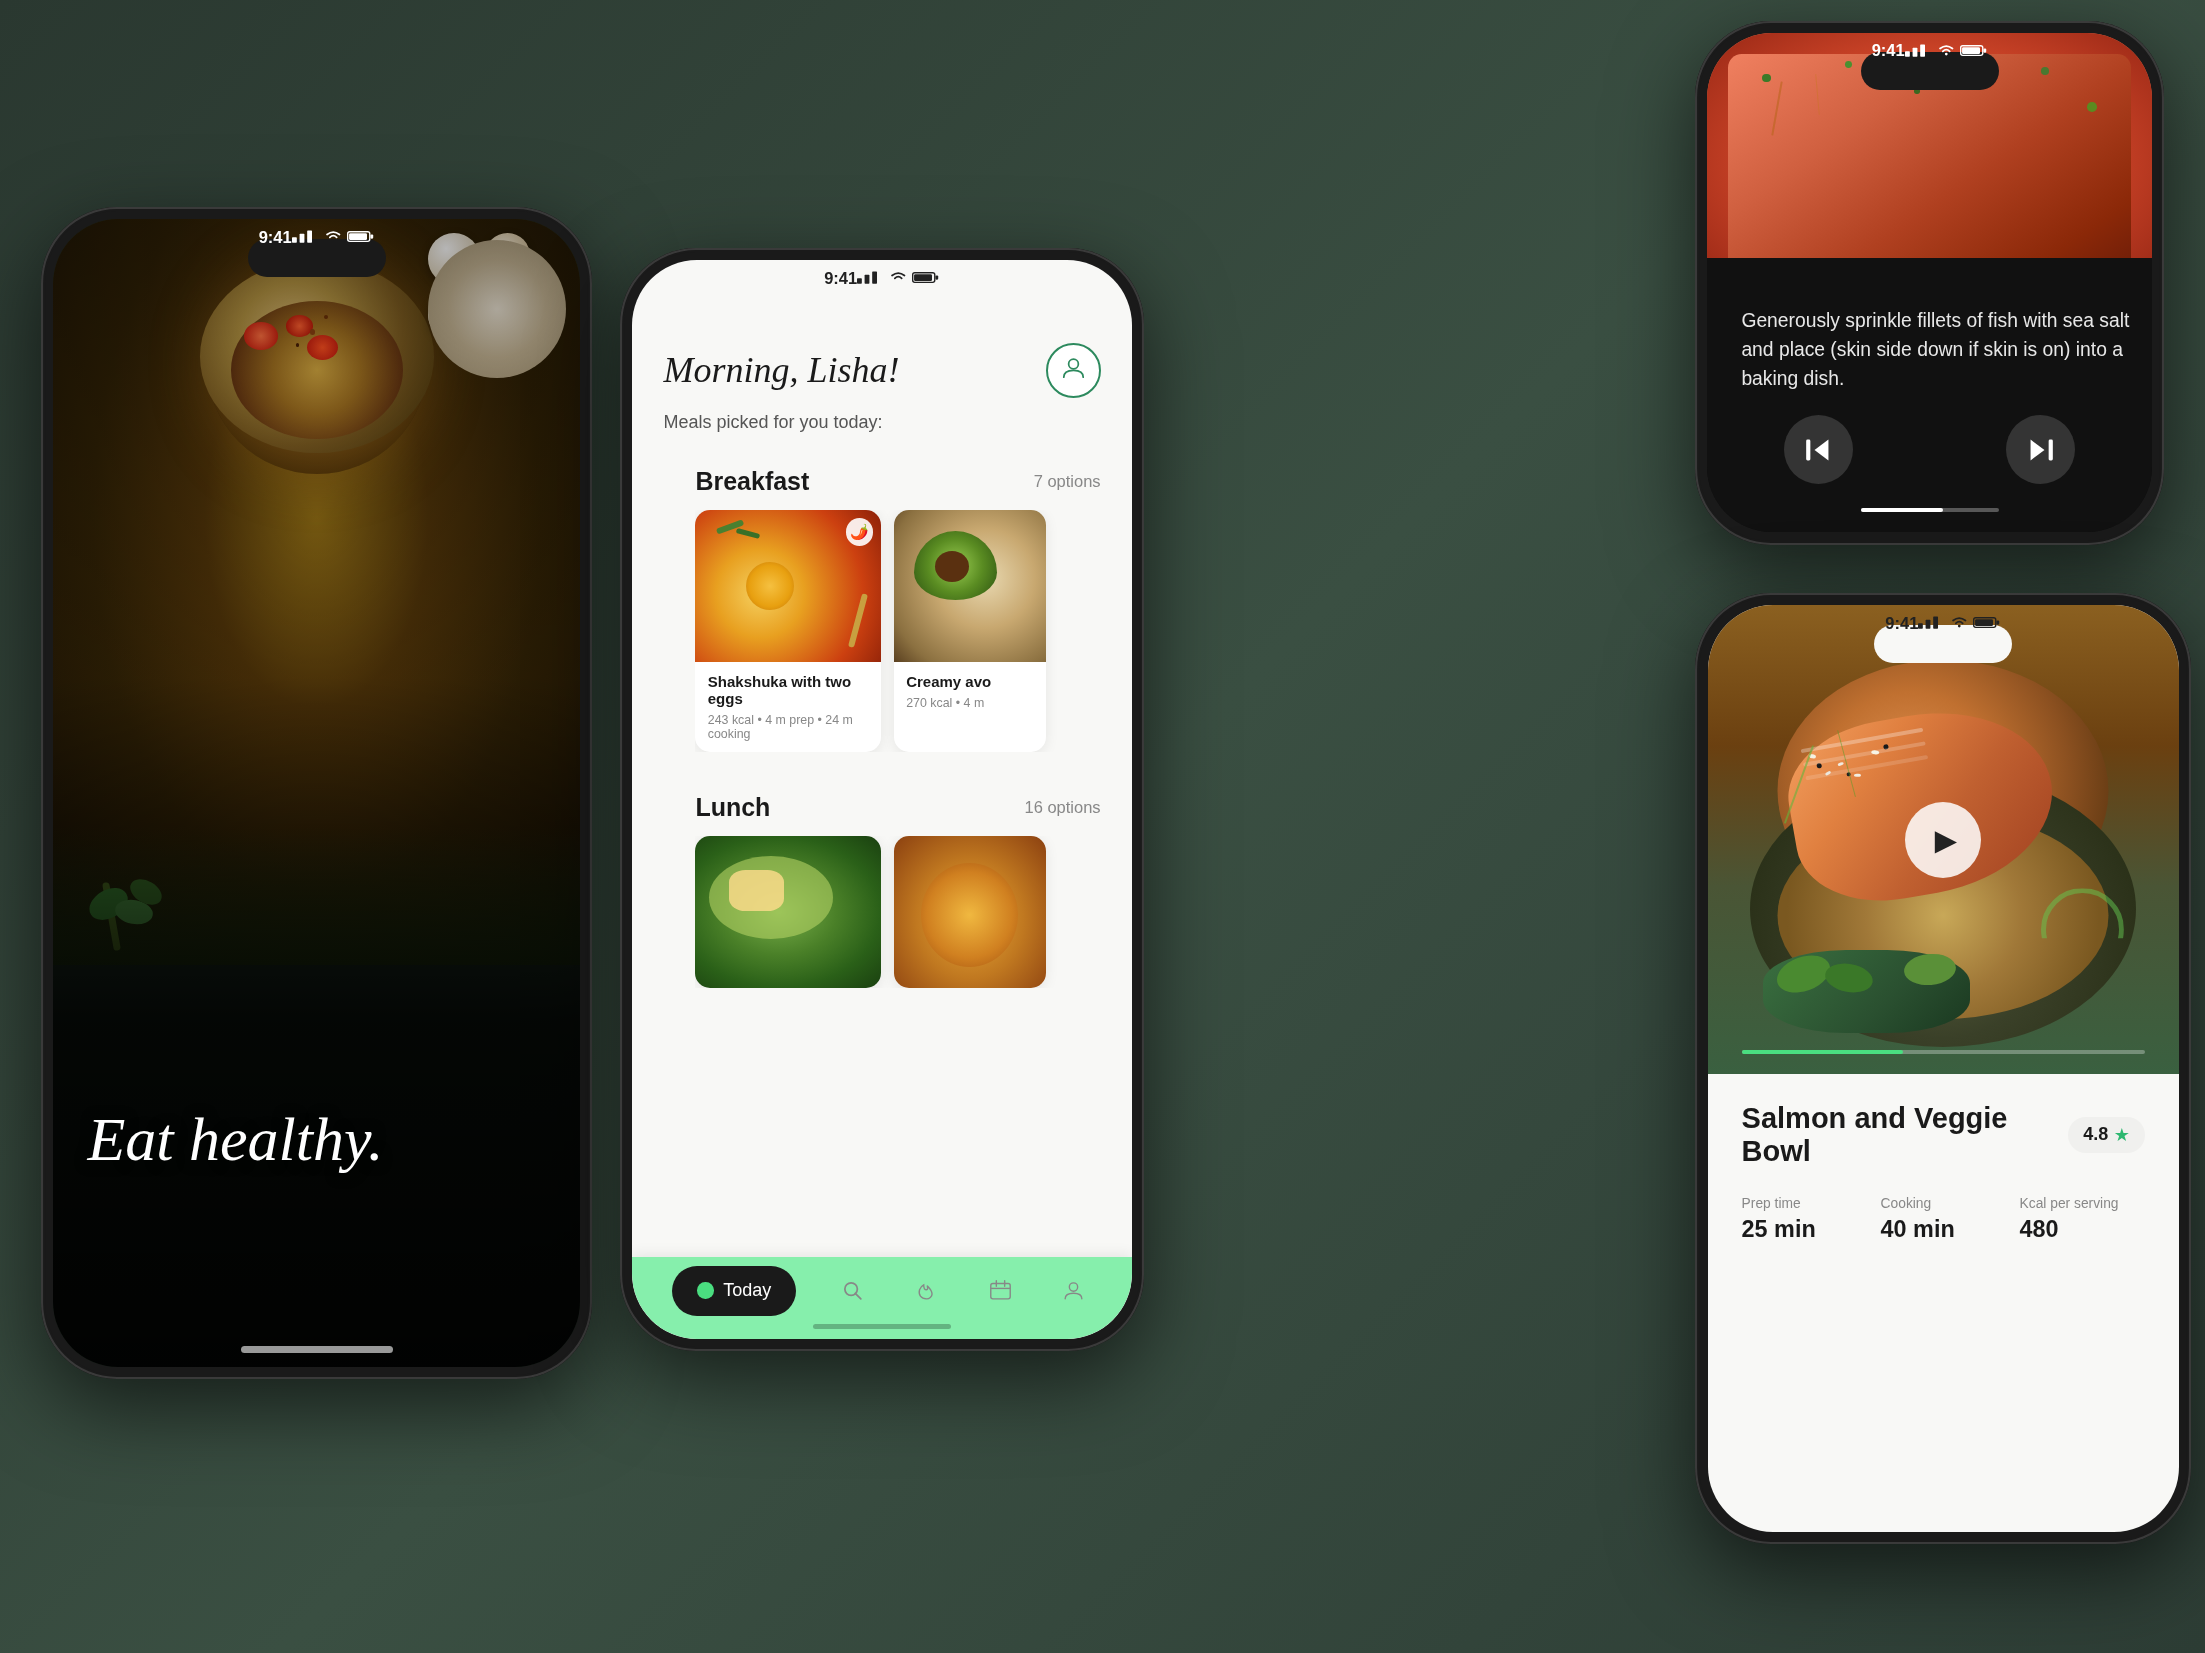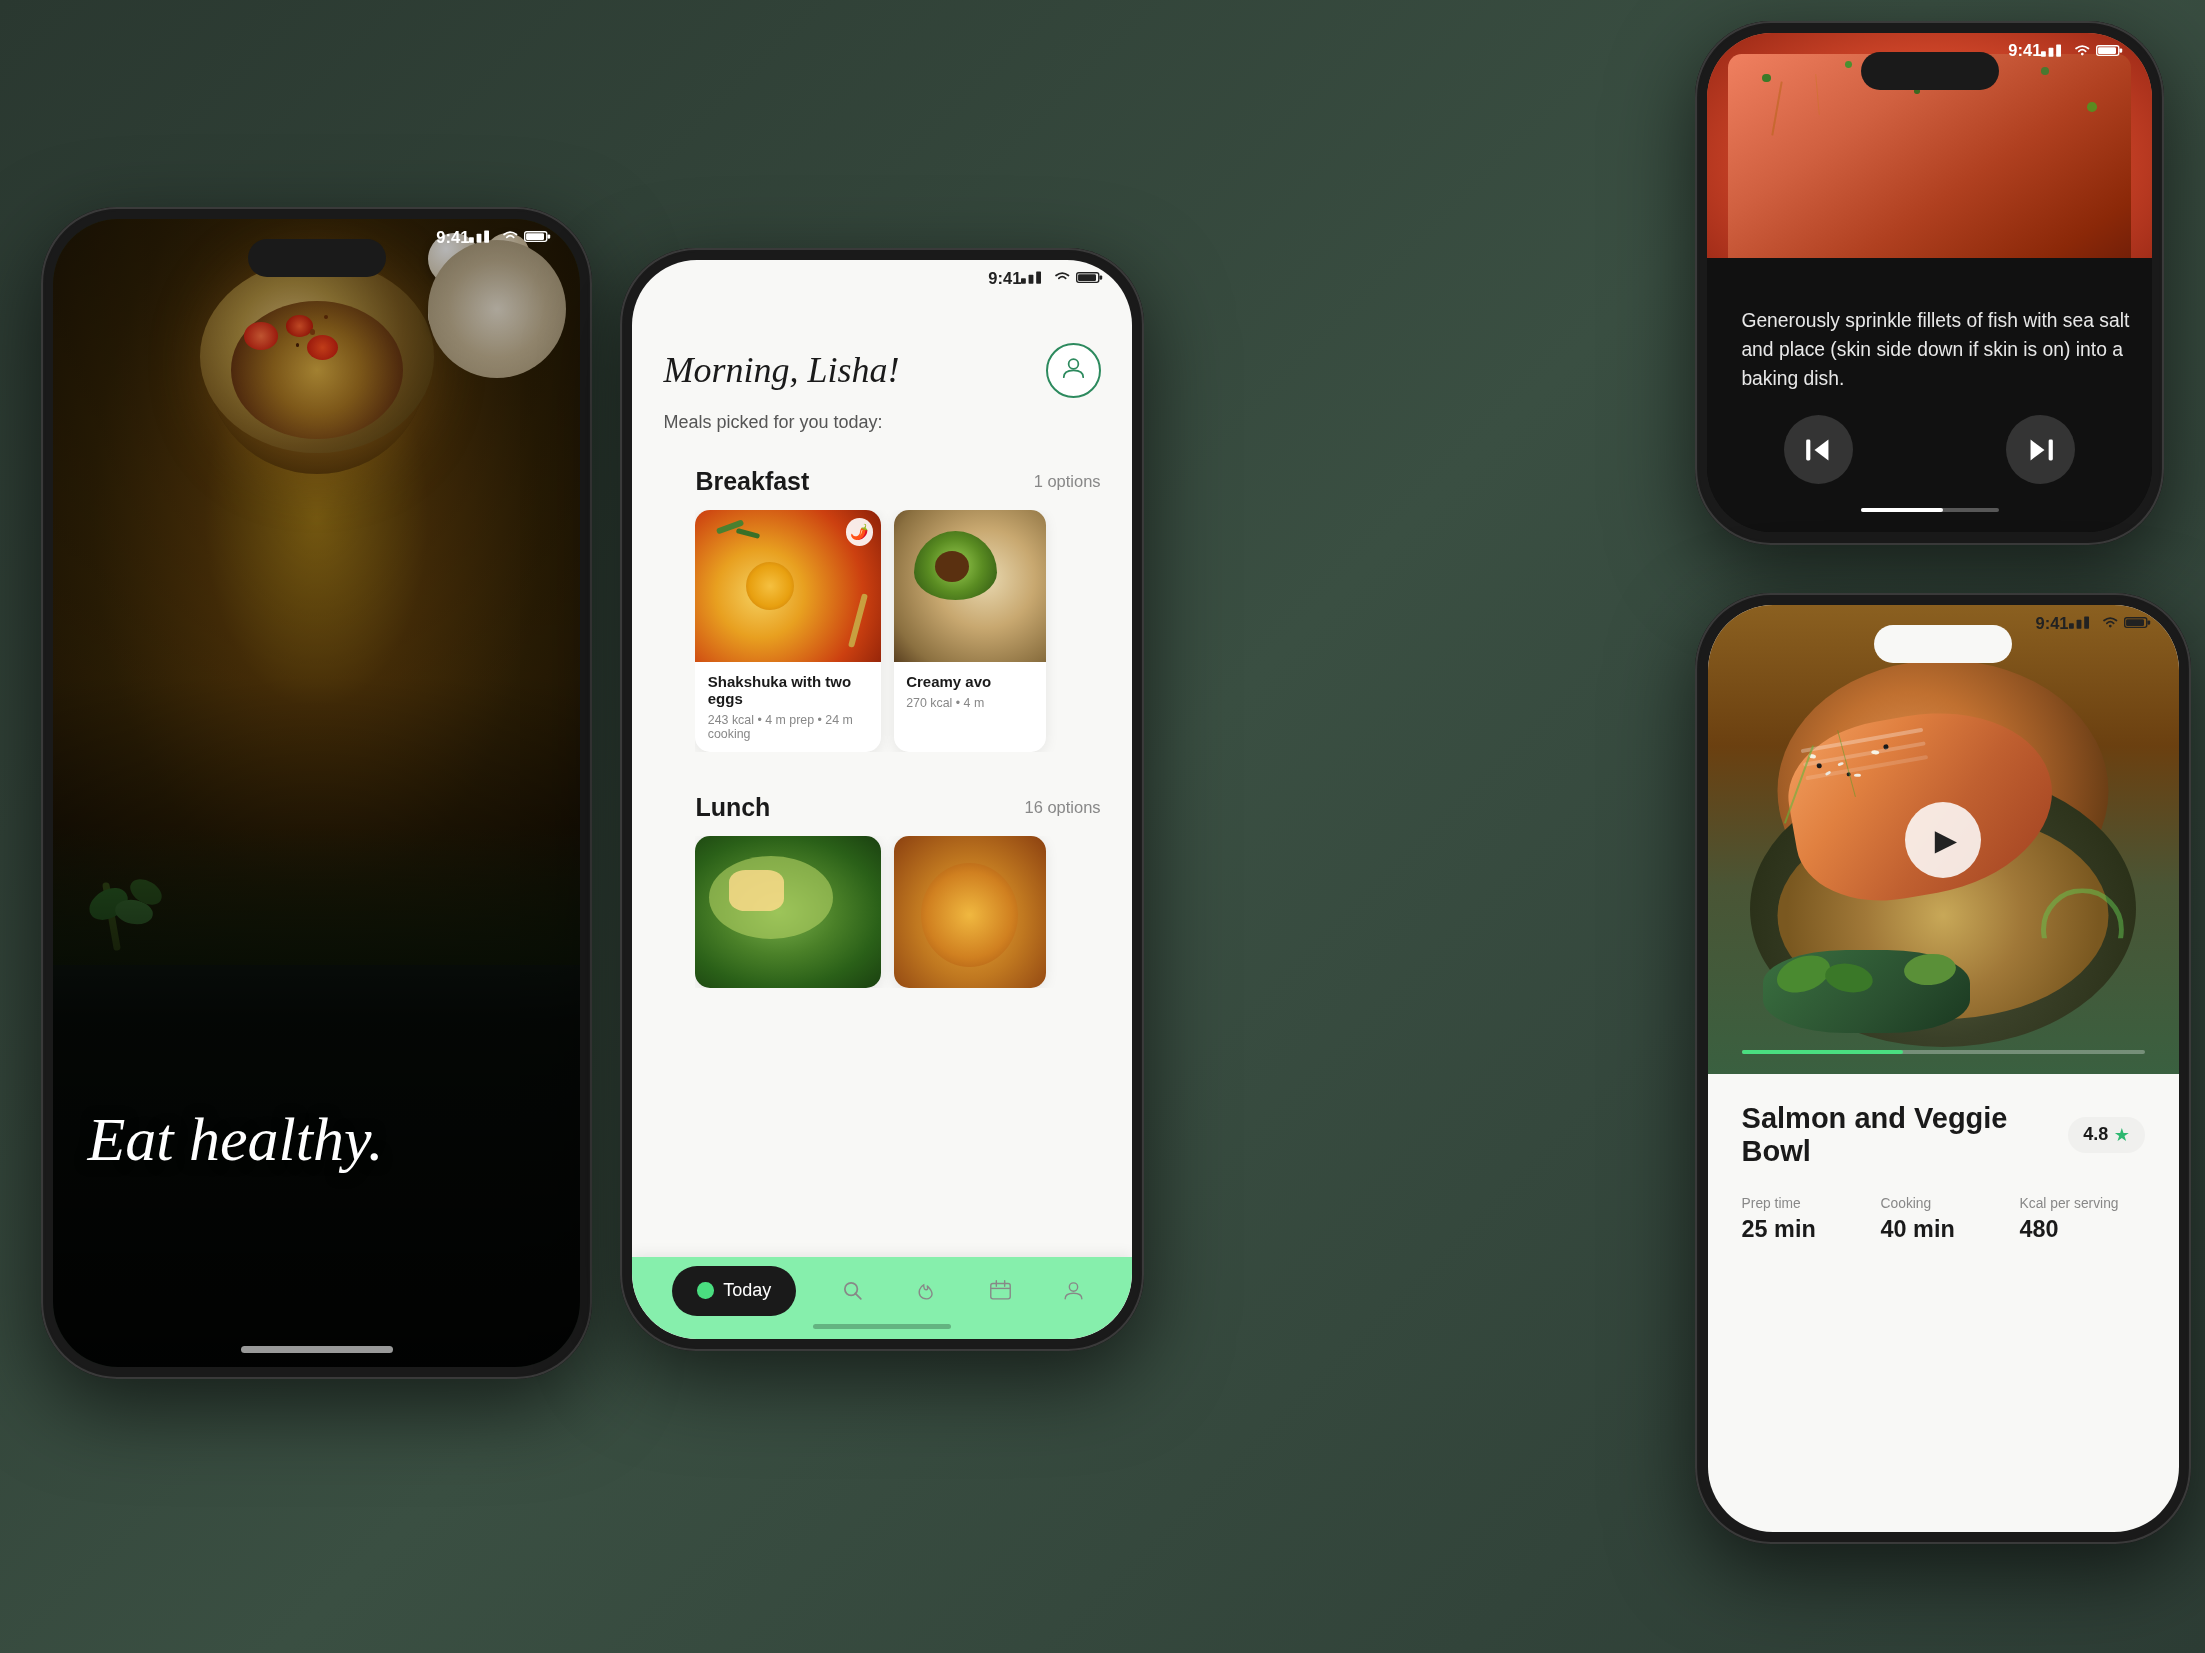--- a/index.html
+++ b/index.html
@@ -47,21 +47,21 @@
     }
     .status-bar {
       position: absolute;
       top: 0; left: 0; right: 0;
       height: 55px;
       display: flex;
       align-items: flex-start;
       padding-top: 8.3px;
       padding-left: 27.6px;
       padding-right: 27.6px;
-      justify-content: flex-end;
+      justify-content: center;
       z-index: 101;
     }
     .status-time {
       font-size: 16.5px;
       font-weight: 600;
       color: #fff;
     }
     .status-icons {
       display: flex;
       gap: 5.5px;
@@ -667,21 +667,21 @@
                 <path d="M4 32 Q4 22 18 22 Q32 22 32 32" stroke="#2d8a5e" stroke-width="2.5" fill="none" stroke-linecap="round"></path>
               </svg>
             </span>
           </div>
         </div>
         <div class="p2-subtitle">Meals picked for you today:</div>
 
         <div class="p2-section">
           <div class="p2-section-header">
             <span class="p2-section-title">Breakfast</span>
-            <span class="p2-section-count">1 options</span>
+            <span class="p2-section-count">7 options</span>
           </div>
           <div class="p2-cards">
 
             <div class="p2-card">
               <div class="p2-card-img">
                 <div class="shakshuka-bg">
 
                   <div style="position:absolute;top:50%;left:40%;transform:translate(-50%,-50%);width:48px;height:48px;border-radius:50%;background:radial-gradient(circle,#f5c040 0%,#e8a010 60%,#c07008 100%);"></div>
 
                   <div style="position:absolute;top:50%;left:40%;transform:translate(-50%,-50%);width:76px;height:55px;border-radius:50%;background:rgba(255,255,255,0.5);z-index:-1;"></div>

